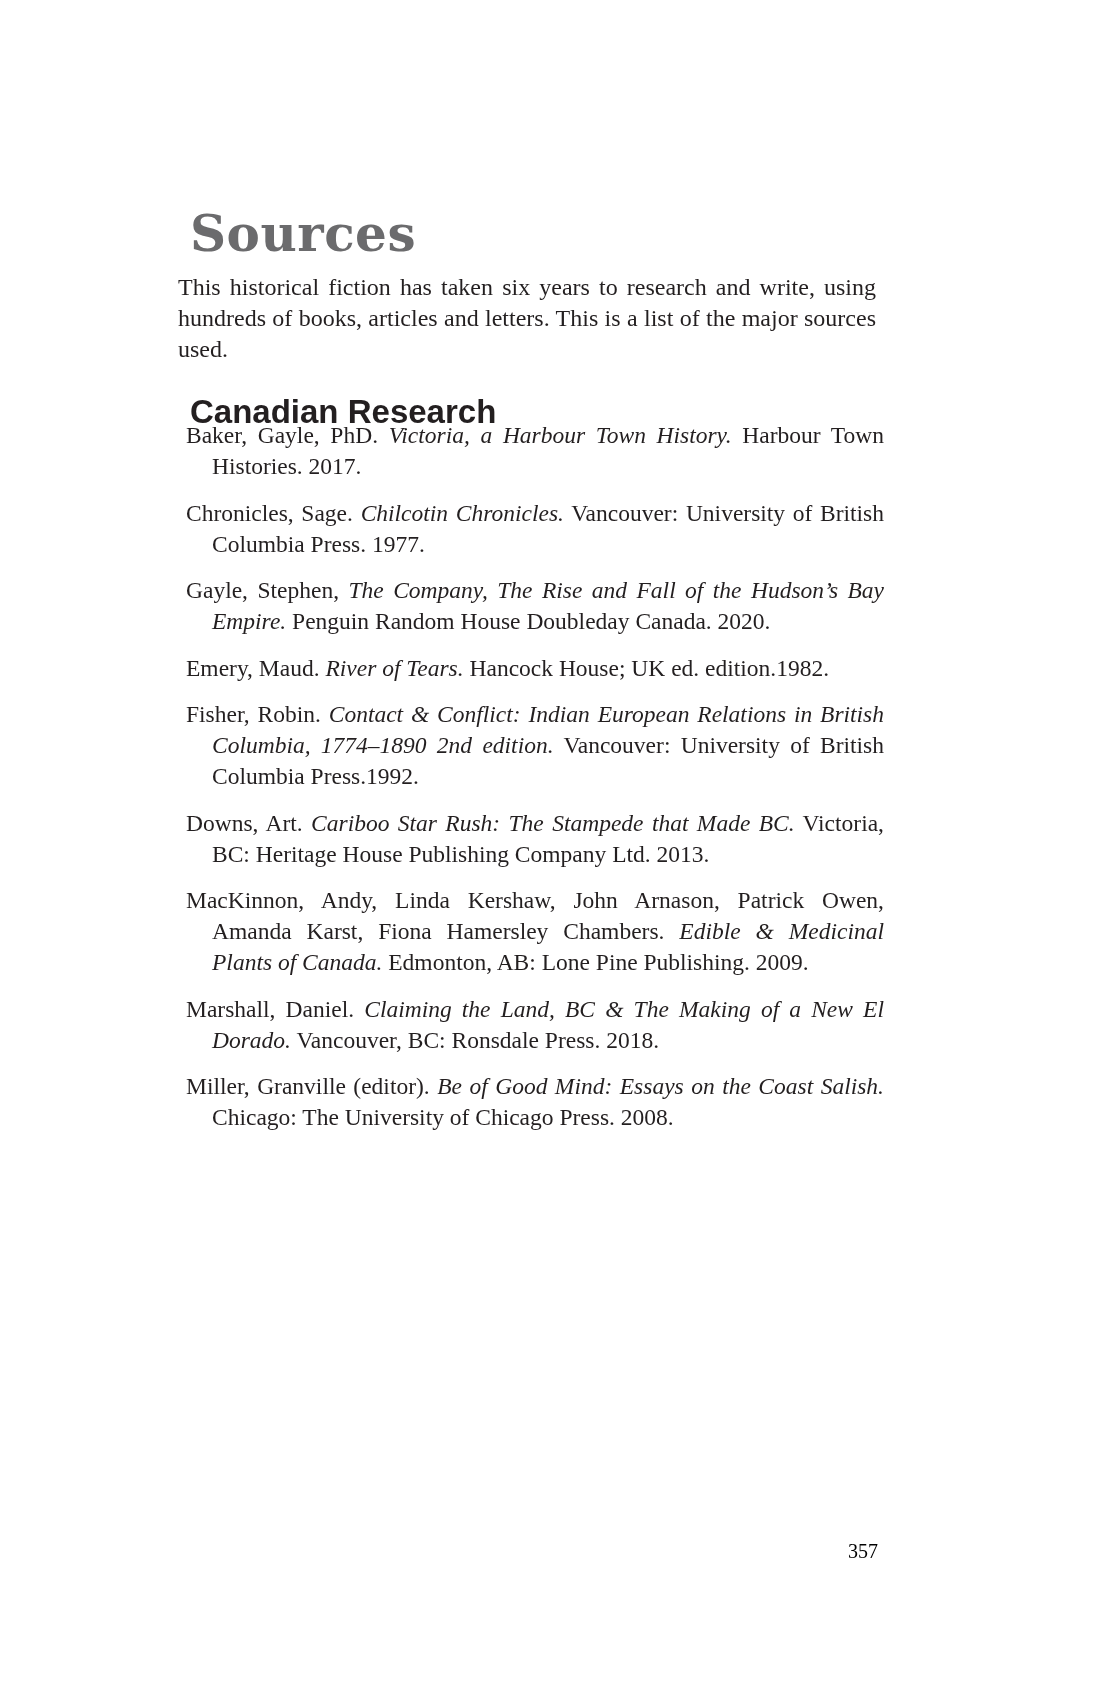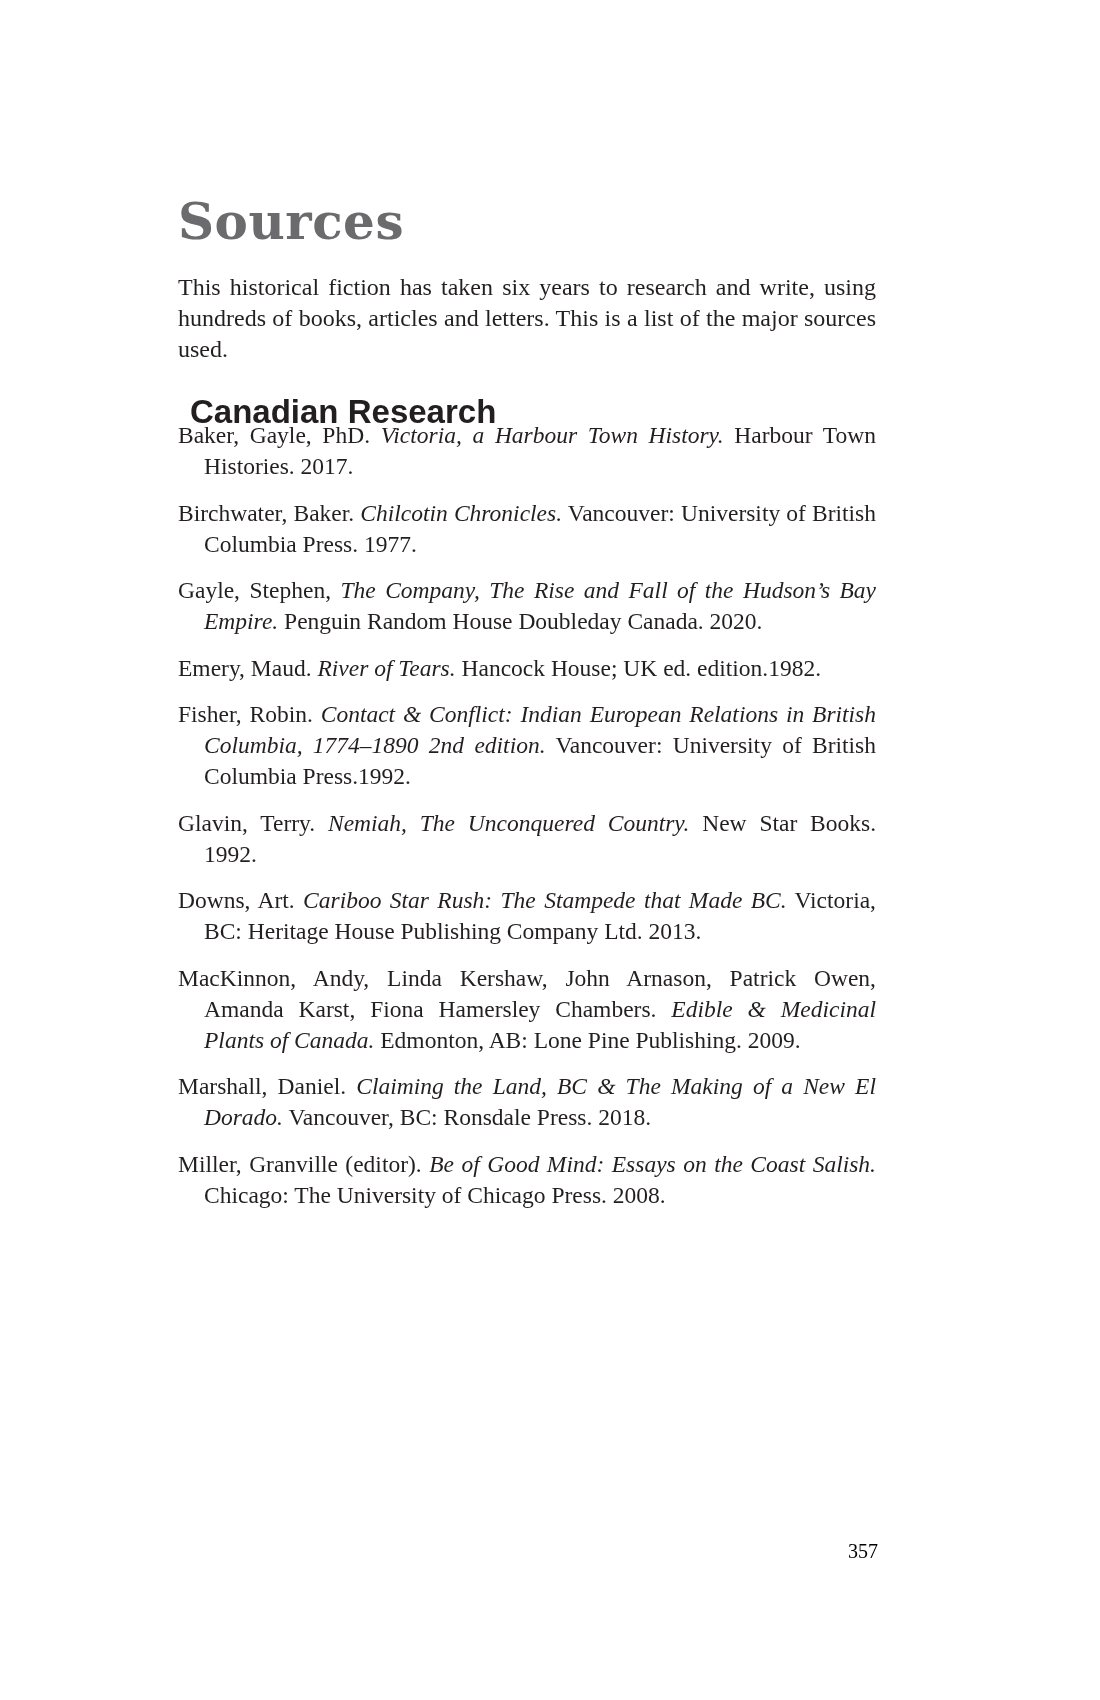--- a/index.html
+++ b/index.html
@@ -18,21 +18,21 @@
     .page {
       position: absolute;
       left: 178px;
       top: 0;
       width: 698px;
     }
     .page-title {
       position: absolute;
       left: 0;
       top: 192px;
-      margin: 0;
+      margin: 12px;
       font-family: "DejaVu Serif", "Liberation Serif", serif;
       font-weight: bold;
       font-size: 50px;
       line-height: 60px;
       color: #6b6b6d;
       letter-spacing: 0.5px;
     }
     .intro {
       position: absolute;
       left: 0;
@@ -50,21 +50,21 @@
       top: 380px;
       margin: 12px;
       font-family: "Liberation Sans", "DejaVu Sans", sans-serif;
       font-weight: bold;
       font-size: 33px;
       line-height: 40px;
       color: #231f20;
     }
     .sources {
       position: absolute;
-      left: 0;
+      left: 8px;
       top: 420px;
       width: 698px;
       margin: 0;
       padding: 0;
       list-style: none;
     }
     .source {
       font-size: 23.5px;
       line-height: 31px;
       padding-left: 26px;
@@ -93,25 +93,24 @@
 
 <div class="page">
   <h1 class="page-title">Sources</h1>
 
   <p class="intro">This historical fiction has taken six years to research and write, using hundreds of books, articles and letters. This is a list of the major sources used.</p>
 
   <h2 class="section-heading">Canadian Research</h2>
 
   <ul class="sources">
     <li class="source"><span>Baker, Gayle, PhD. </span><em>Victoria, a Harbour Town History.</em><span> Harbour Town Histories. 2017.</span></li>
-    <li class="source"><span>Birchwater, Baker. </span><em>Chilcotin Chronicles.</em><span> Vancouver: University of British Columbia Press. 1977.</span></li>
+    <li class="source"><span>Chronicles, Sage. </span><em>Chilcotin Chronicles.</em><span> Vancouver: University of British Columbia Press. 1977.</span></li>
     <li class="source"><span>Gayle, Stephen, </span><em>The Company, The Rise and Fall of the Hudson’s Bay Empire.</em><span> Penguin Random House Doubleday Canada. 2020.</span></li>
     <li class="source"><span>Emery, Maud. </span><em>River of Tears.</em><span> Hancock House; UK ed. edition.1982.</span></li>
     <li class="source"><span>Fisher, Robin. </span><em>Contact &amp; Conflict: Indian European Relations in British Columbia, 1774–1890 2nd edition.</em><span> Vancouver: University of British Columbia Press.1992.</span></li>
-    <li class="source"><span>Glavin, Terry. </span><em>Nemiah, The Unconquered Country.</em><span> New Star Books. 1992.</span></li>
     <li class="source"><span>Downs, Art. </span><em>Cariboo Star Rush: The Stampede that Made BC.</em><span> Victoria, BC: Heritage House Publishing Company Ltd. 2013.</span></li>
     <li class="source"><span>MacKinnon, Andy, Linda Kershaw, John Arnason, Patrick Owen, Amanda Karst, Fiona Hamersley Chambers. </span><em>Edible &amp; Medicinal Plants of Canada.</em><span> Edmonton, AB: Lone Pine Publishing. 2009.</span></li>
     <li class="source"><span>Marshall, Daniel. </span><em>Claiming the Land, BC &amp; The Making of a New El Dorado.</em><span> Vancouver, BC: Ronsdale Press. 2018.</span></li>
     <li class="source"><span>Miller, Granville (editor). </span><em>Be of Good Mind: Essays on the Coast Salish.</em><span> Chicago: The University of Chicago Press. 2008.</span></li>
   </ul>
 </div>
 
 <div class="page-number">357</div>
 
 </body></html>

